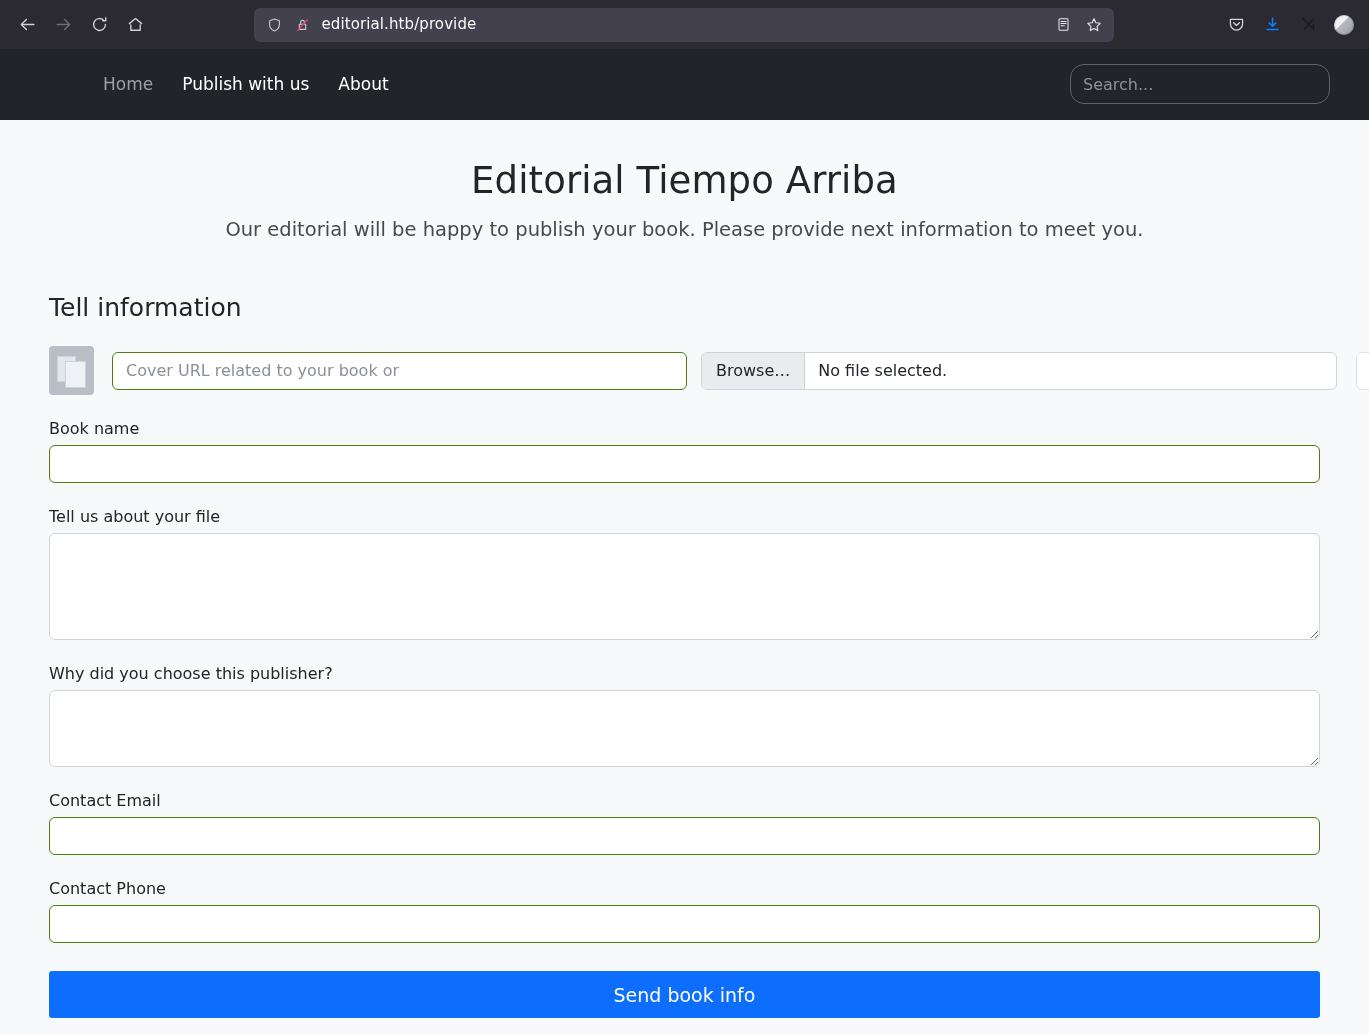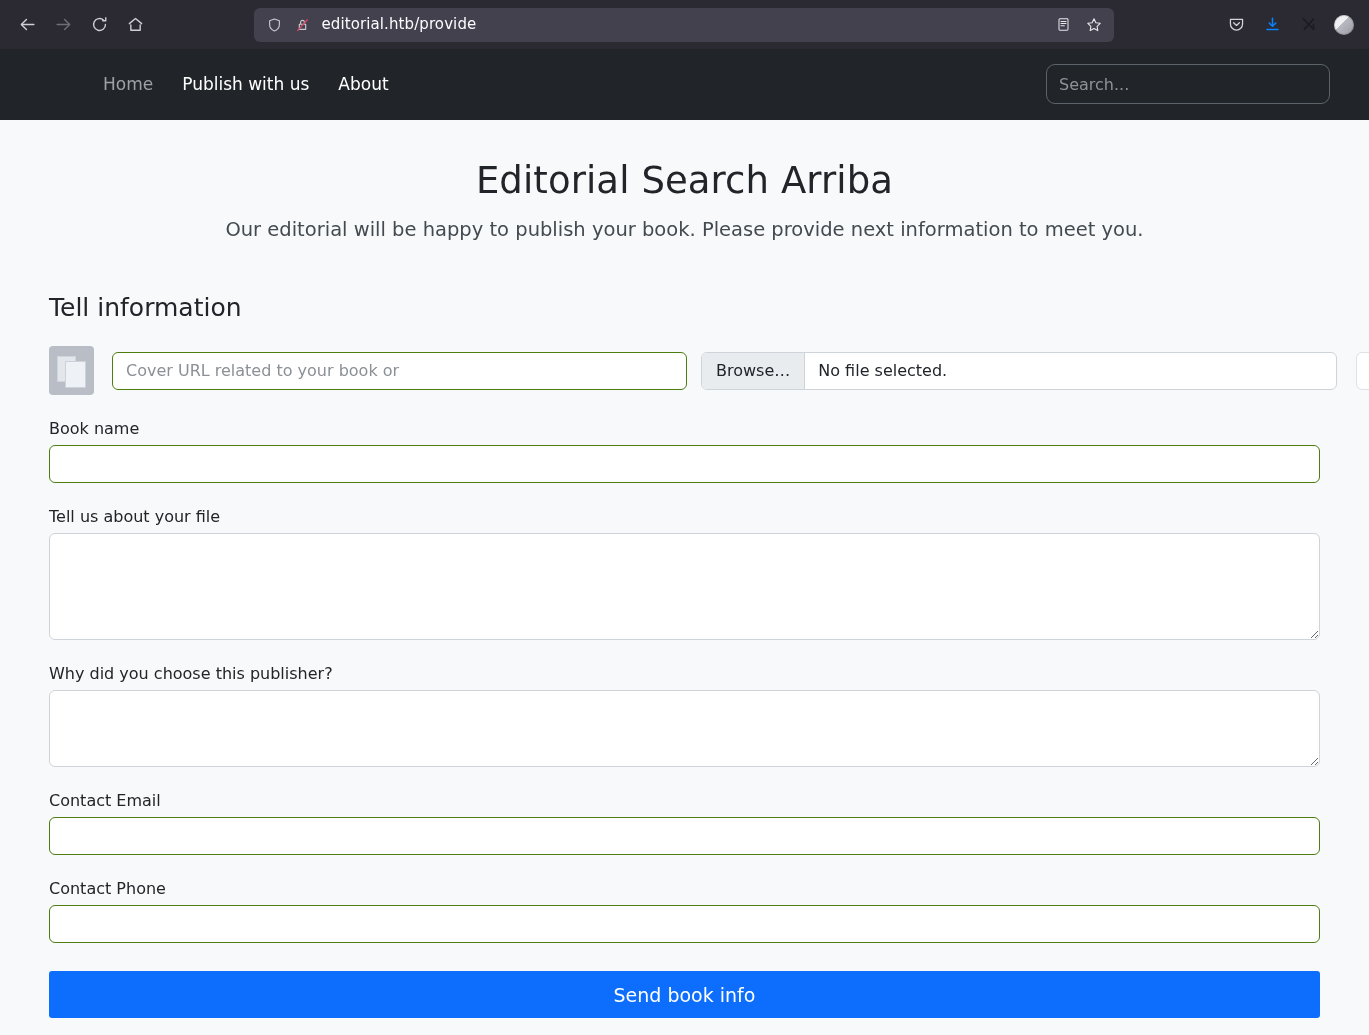--- a/index.html
+++ b/index.html
@@ -80,24 +80,24 @@
   .site-nav-links { display: flex; align-items: center; gap: 29px; }
   .site-nav-links a {
     color: #ffffff;
     font-size: 17px;
     text-decoration: none;
     line-height: 1;
   }
   .site-nav-links a.muted { color: #9ba1a6; }
   .site-nav-spacer { flex: 1 1 auto; }
   .search-box {
-    width: 284px; height: 40px;
+    width: 260px; height: 40px;
     background: transparent;
     border: 1px solid #5c636a;
-    border-radius: 9px;
+    border-radius: 14px;
     color: #e6e6e6;
     font-size: 16px;
     padding: 0 12px;
     font-family: inherit;
     outline: none;
   }
   .search-box::placeholder { color: #8d9398; }
 
   
   .page {
@@ -347,21 +347,21 @@
     <a href="#">Publish with us</a>
     <a href="#">About</a>
   </div>
   <div class="site-nav-spacer"></div>
   <input class="search-box" type="text" placeholder="Search..." style="">
 </div>
 
 <div class="page">
 
   <div class="hero">
-    <h1>Editorial Search Arriba</h1>
+    <h1>Editorial Tiempo Arriba</h1>
     <p>Our editorial will be happy to publish your book. Please provide next information to meet you.</p>
   </div>
 
   <div class="container">
     <h2 class="section-title">Tell information</h2>
 
     <div class="form">
 
       <div class="cover-row">
         <span class="broken-img">

